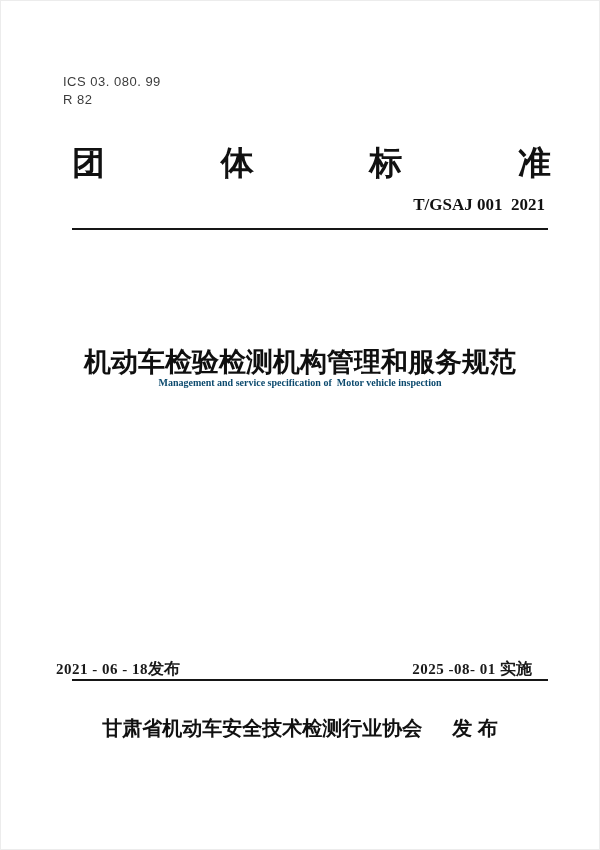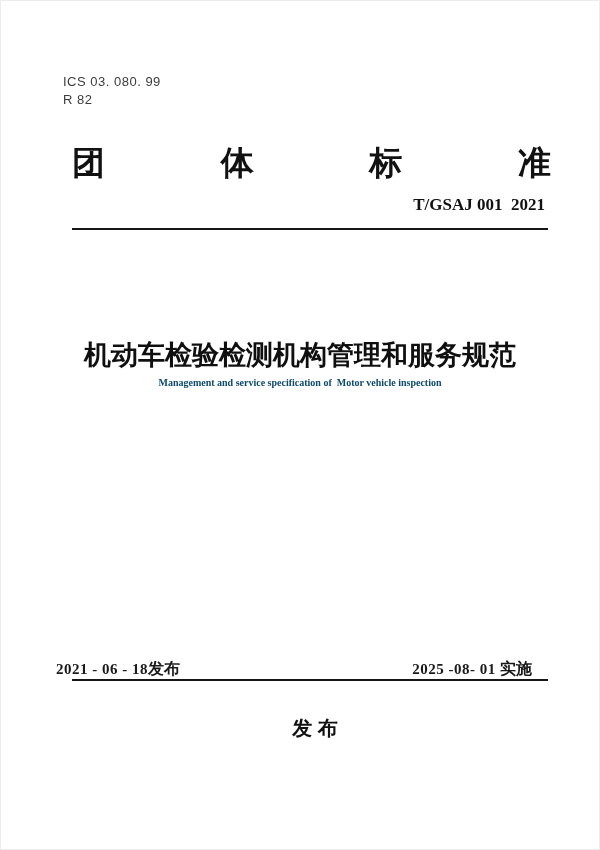--- a/index.html
+++ b/index.html
@@ -47,21 +47,21 @@
   .rule {
     left: 72px;
     width: 476px;
     height: 2px;
     background: #161616;
   }
   .rule-top { top: 228px; }
   .rule-bottom { top: 679px; }
 
   .doc-title {
-    left: 62px; top: 339px;
+    left: 62px; top: 346px;
     width: 476px;
     text-align: center;
     font-size: 27px;
     font-weight: bold;
     letter-spacing: 0px;
     line-height: 32px;
     color: #0f0f0f;
   }
 
   .doc-subtitle {
@@ -137,15 +137,16 @@
     <span class="date-text pre">2021 - 06 - 18</span><span class="date-label">发布</span>
   </div>
   <div>
     <span class="date-text pre">2025 -08- 01 </span><span class="date-label">实施</span>
   </div>
 </div>
 
 <div class="abs rule rule-bottom"></div>
 
 <div class="abs publisher-row">
+  <span>甘肃省机动车安全技术检测行业协会</span>
   <span class="publisher-gap"></span>
   <span>发 布</span>
 </div>
 
 </body></html>

